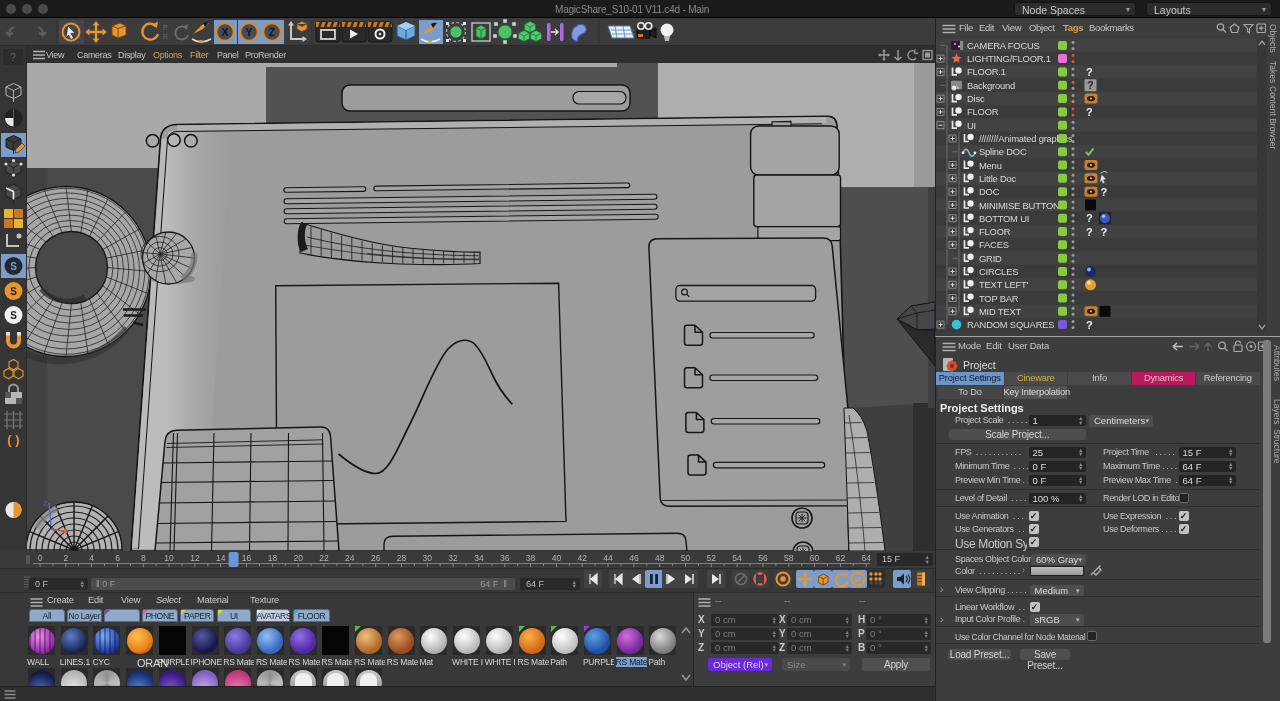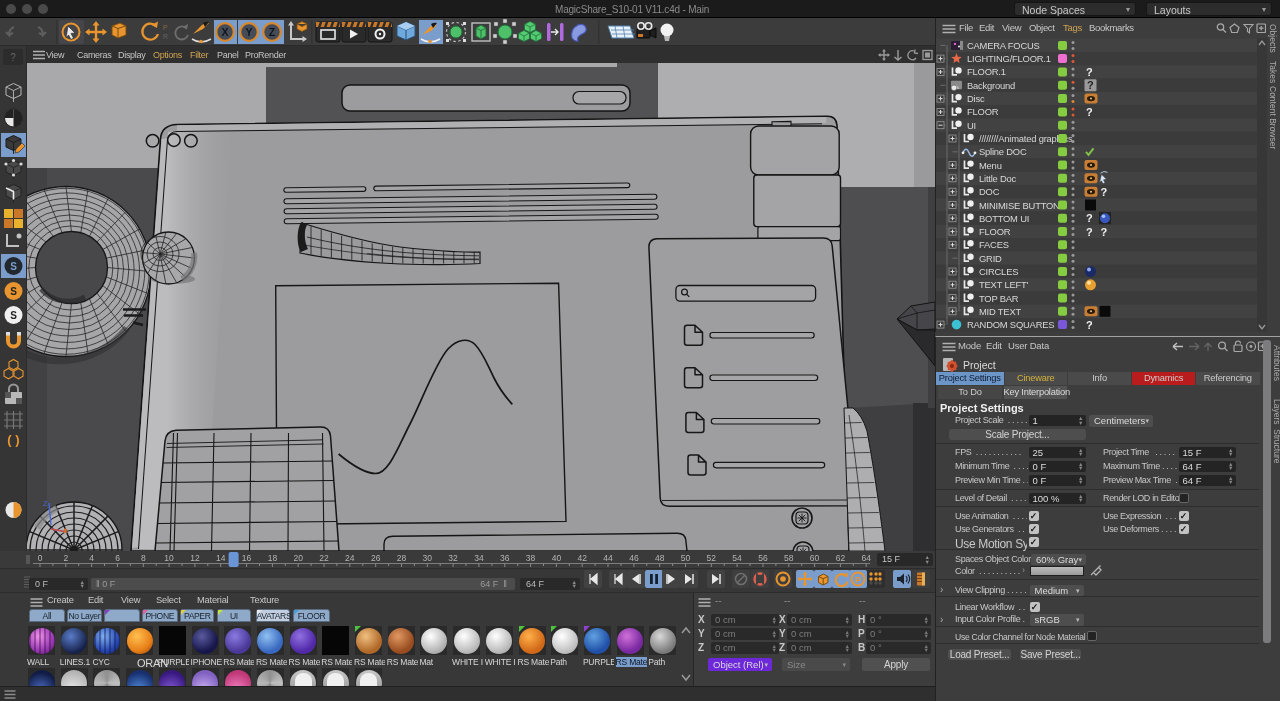--- a/index.html
+++ b/index.html
@@ -495,21 +495,21 @@
         </svg>
       </div>
     </div>
     <div class="abs" style="left:0;top:592px;width:935px;height:94px;background:#383838;border-top:1px solid #2c2c2c;">
       <svg class="abs" style="left:30px;top:5px" width="13" height="9">
         <path d="M0.5 1 h12 M0.5 4.5 h12 M0.5 8 h12" stroke="#b0b0b0" stroke-width="1.5"></path>
       </svg>
       <div class="txt" style="left:47px;top:2px;font-size:9.3px;letter-spacing:-0.2px;color:#c8c8c8;">Create</div>
       <div class="txt" style="left:88px;top:2px;font-size:9.3px;letter-spacing:-0.2px;color:#c8c8c8;">Edit</div>
       <div class="txt" style="left:121px;top:2px;font-size:9.3px;letter-spacing:-0.2px;color:#c8c8c8;">View</div>
-      <div class="txt" style="left:156px;top:2px;font-size:9.3px;letter-spacing:-0.2px;color:#c8c8c8;">Select</div>
+      <div class="txt" style="left:156px;top:2px;font-size:9.3px;letter-spacing:-0.2px;color:#c8c8c8;font-style:italic;">Select</div>
       <div class="txt" style="left:197px;top:2px;font-size:9.3px;letter-spacing:-0.2px;color:#c8c8c8;">Material</div>
       <div class="txt" style="left:250px;top:2px;font-size:9.3px;letter-spacing:-0.2px;color:#c8c8c8;">Texture</div>
       <div class="abs" style="left:28.5px;top:16px;width:36.5px;height:13px;background:#8fa9c9;border-radius:3px 3px 0 0;border:1px solid #5a6c82;">
         <div class="txt" style="left:0;top:0.5px;width:100%;text-align:center;font-size:8.6px;letter-spacing:-0.4px;color:#19242f;">All</div>
       </div>
       <div class="abs" style="left:66.7px;top:16px;width:35.3px;height:13px;background:#8fa9c9;border-radius:3px 3px 0 0;border:1px solid #5a6c82;">
         <div class="txt" style="left:0;top:0.5px;width:100%;text-align:center;font-size:8.6px;letter-spacing:-0.4px;color:#19242f;">No Layer</div>
       </div>
       <div class="abs" style="left:104.0px;top:16px;width:35.6px;height:13px;background:#8fa9c9;border-radius:3px 3px 0 0;border:1px solid #5a6c82;">
         <div class="txt" style="left:0;top:0.5px;width:100%;text-align:center;font-size:8.6px;letter-spacing:-0.4px;color:#19242f;padding-left:40px;">Colours</div>
@@ -697,21 +697,21 @@
       </svg>
     </div>
     <div class="abs" style="left:935px;top:18px;width:345px;height:314px;background:#3d3d3d;border-left:1px solid #222;">
       <svg class="abs" style="left:6px;top:6px" width="14" height="10">
         <path d="M0.5 1.5 h13 M0.5 5 h13 M0.5 8.5 h13" stroke="#b0b0b0" stroke-width="1.7"></path>
       </svg>
       <div class="txt" style="left:23px;top:4px;font-size:9.5px;letter-spacing:-0.3px;color:#c8c8c8;">File</div>
       <div class="txt" style="left:43px;top:4px;font-size:9.5px;letter-spacing:-0.3px;color:#c8c8c8;">Edit</div>
       <div class="txt" style="left:66px;top:4px;font-size:9.5px;letter-spacing:-0.3px;color:#c8c8c8;">View</div>
       <div class="txt" style="left:93px;top:4px;font-size:9.5px;letter-spacing:-0.3px;color:#c8c8c8;">Object</div>
-      <div class="txt" style="left:127px;top:4px;font-size:9.5px;letter-spacing:-0.3px;color:#cfa452;">Tags</div>
+      <div class="txt" style="left:127px;top:4px;font-size:9.5px;letter-spacing:-0.3px;color:#cfa452;font-weight:bold;">Tags</div>
       <div class="txt" style="left:153px;top:4px;font-size:9.5px;letter-spacing:-0.3px;color:#c8c8c8;">Bookmarks</div>
       <svg class="abs" style="left:280px;top:4px" width="50" height="13" viewBox="0 0 50 13">
         <circle cx="4.5" cy="5" r="3.2" stroke="#a8a8a8" stroke-width="1.3" fill="none"></circle>
         <path d="M7 7.5 L10 10.5" stroke="#a8a8a8" stroke-width="1.3"></path>
         <path d="M18.5 2 l4.5 3.5 -1.7 5 h-5.6 l-1.7 -5 z" stroke="#a8a8a8" stroke-width="1.2" fill="none"></path>
         <path d="M28 2.5 h9 l-3.5 4 v4.5 l-2 -1.5 v-3 z" stroke="#a8a8a8" stroke-width="1.1" fill="none"></path>
         <rect x="41" y="2" width="8.5" height="8.5" rx="1" stroke="#a8a8a8" fill="none" stroke-width="1.2"></rect>
         <path d="M45.2 4 v4.5 M43 6.2 h4.5" stroke="#a8a8a8" stroke-width="1.2"></path>
       </svg>
       <svg class="abs" style="left:0;top:0" width="345" height="314" viewBox="0 0 345 314">
@@ -1023,21 +1023,21 @@
       <div class="txt" style="left:27px;top:22px;font-size:10.5px;color:#dcdcdc;">Project</div>
       <div class="abs" style="left:0.0px;top:35px;width:67.5px;height:13px;background:#6d96c8;">
         <div class="txt" style="left:0;top:0.5px;width:100%;text-align:center;font-size:9.3px;letter-spacing:-0.2px;color:#0e1c30;">Project Settings</div>
       </div>
       <div class="abs" style="left:68.5px;top:35px;width:62.5px;height:13px;background:#4a4a4a;">
         <div class="txt" style="left:0;top:0.5px;width:100%;text-align:center;font-size:9.3px;letter-spacing:-0.2px;color:#d2b23c;">Cineware</div>
       </div>
       <div class="abs" style="left:132.0px;top:35px;width:63.0px;height:13px;background:#4a4a4a;">
         <div class="txt" style="left:0;top:0.5px;width:100%;text-align:center;font-size:9.3px;letter-spacing:-0.2px;color:#cccccc;">Info</div>
       </div>
-      <div class="abs" style="left:196.0px;top:35px;width:63.0px;height:13px;background:#b91c1c;">
+      <div class="abs" style="left:196.0px;top:35px;width:63.0px;height:13px;background:#be185d;">
         <div class="txt" style="left:0;top:0.5px;width:100%;text-align:center;font-size:9.3px;letter-spacing:-0.2px;color:#cccccc;">Dynamics</div>
       </div>
       <div class="abs" style="left:260.0px;top:35px;width:63.5px;height:13px;background:#4a4a4a;">
         <div class="txt" style="left:0;top:0.5px;width:100%;text-align:center;font-size:9.3px;letter-spacing:-0.2px;color:#cccccc;">Referencing</div>
       </div>
       <div class="abs" style="left:2px;top:49px;width:64px;height:13px;background:#464646;">
         <div class="txt" style="left:0;top:0.5px;width:100%;text-align:center;font-size:9.3px;letter-spacing:-0.2px;color:#ccc;">To Do</div>
       </div>
       <div class="abs" style="left:67.5px;top:49px;width:63.5px;height:13px;background:#535353;">
         <div class="txt" style="left:0;top:0.5px;width:100%;text-align:center;font-size:9.3px;letter-spacing:-0.2px;color:#ddd;">Key Interpolation</div>
@@ -1093,18 +1093,18 @@
       <div class="txt" style="left:19.0px;top:247.5px;width:72px;overflow:hidden;font-size:9px;letter-spacing:-0.35px;color:#c8c8c8;">View Clipping . . . . . .</div>
       <div class="dd" style="left:93.5px;top:247.5px;width:54px;height:11.5px;line-height:11.5px;">Medium<span style="position:absolute;right:4px;top:0;font-size:7px;color:#bbb;">▾</span></div>
       <div class="txt" style="left:19.0px;top:264.5px;width:72px;overflow:hidden;font-size:9px;letter-spacing:-0.35px;color:#c8c8c8;">Linear Workflow&nbsp; . . .</div>
       <div class="cb cbon" style="left:93.5px;top:264.5px;">✓</div>
       <div class="txt" style="left:4px;top:276.5px;font-size:10px;color:#aaa;">›</div>
       <div class="txt" style="left:19.0px;top:277.0px;width:76px;overflow:hidden;font-size:9px;letter-spacing:-0.35px;color:#c8c8c8;">Input Color Profile .</div>
       <div class="dd" style="left:93.5px;top:277.0px;width:54px;height:11.5px;line-height:11.5px;">sRGB<span style="position:absolute;right:4px;top:0;font-size:7px;color:#bbb;">▾</span></div>
       <div class="txt" style="left:19px;top:294.5px;width:136px;overflow:hidden;font-size:8.6px;letter-spacing:-0.3px;color:#c8c8c8;">Use Color Channel for Node Material</div>
       <div class="cb cboff" style="left:150.5px;top:294.0px;"></div>
       <div class="btn" style="left:12px;top:311.5px;width:63px;height:11px;line-height:11px;">Load Preset...</div>
-      <div class="btn" style="left:84px;top:311.5px;width:61px;height:11px;line-height:11px;">Save Preset...</div>
+      <div class="btn" style="left:84px;top:311.5px;width:50px;height:11px;line-height:11px;">Save Preset...</div>
       <div class="abs" style="left:327px;top:3px;width:8px;height:303px;background:#7c7c7e;border-radius:3px;"></div>
       <div class="txt" style="left:336px;top:8px;font-size:8.5px;color:#ababab;writing-mode:vertical-rl;">Attributes</div>
       <div class="txt" style="left:336px;top:62px;font-size:8.5px;color:#ababab;writing-mode:vertical-rl;">Layers</div>
       <div class="txt" style="left:336px;top:92px;font-size:8.5px;color:#ababab;writing-mode:vertical-rl;">Structure</div>
     </div>
   </div>
 </body></html>

